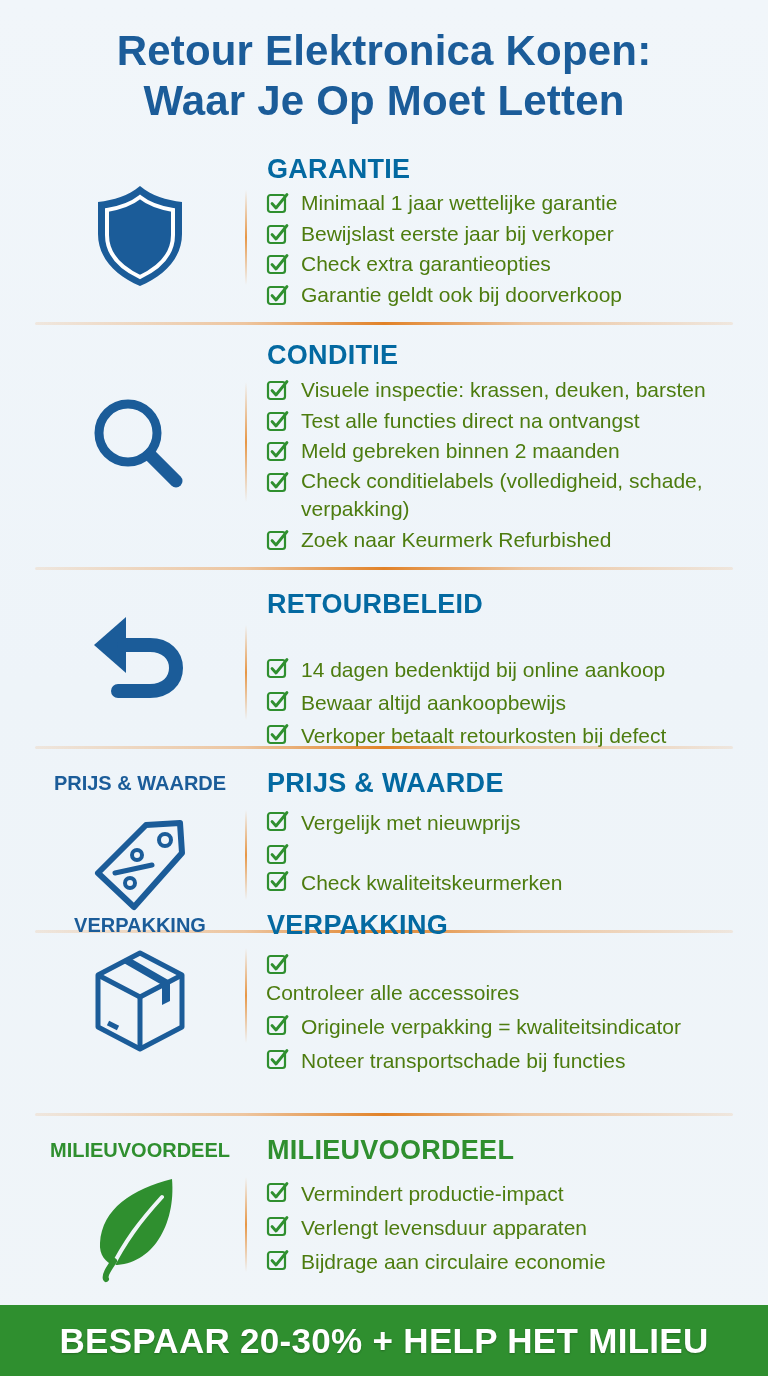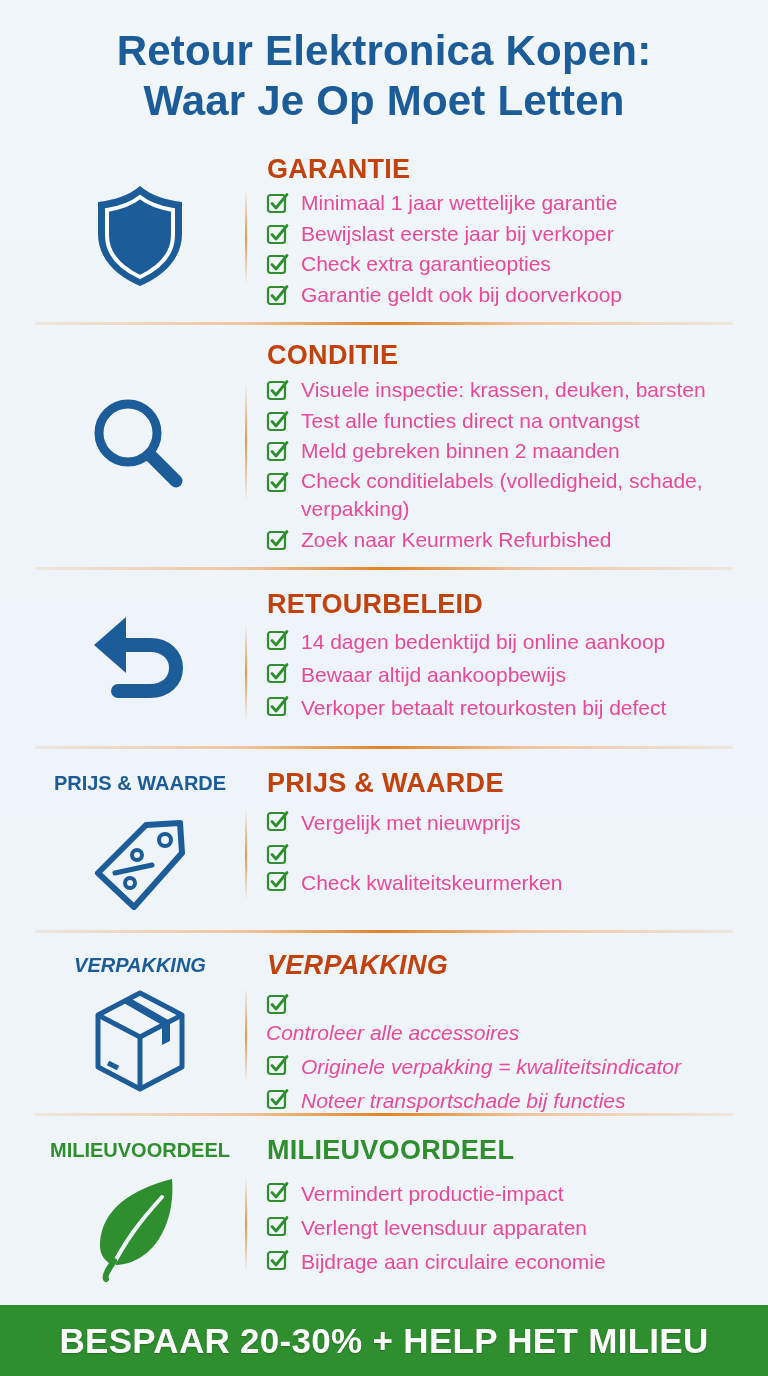--- a/index.html
+++ b/index.html
@@ -45,36 +45,36 @@
       position: absolute;
       left: 245px;
       width: 2px;
       background: linear-gradient(180deg, rgba(230,140,50,0) 0%, rgba(230,140,50,0.9) 50%, rgba(230,140,50,0) 100%);
     }
     .heading {
       position: absolute;
       left: 267px;
       font-weight: 700;
       font-size: 27px;
-      color: #c2410c;
+      color: #0369a1;
       letter-spacing: 0.3px;
     }
     .heading.green { color: #2f8f2f; }
     .items {
       position: absolute;
       left: 266px;
       right: 20px;
       list-style: none;
     }
     .items li {
       display: flex;
       align-items: flex-start;
       font-size: 21px;
       line-height: 30.5px;
-      color: #ec4899;
+      color: #4d7c0f;
     }
     .check {
       flex: 0 0 auto;
       width: 24px;
       height: 24px;
       margin-top: 3px;
       margin-right: 11px;
     }
     .divider {
       position: absolute;
@@ -203,21 +203,21 @@
   <div class="icon-wrap" style="top:35px;height:100px;">
     <svg width="100" height="90" viewBox="0 0 100 90">
       <path d="M6 30 L34 4 L34 20 L60 20 C80 20 92 34 92 50 C92 68 80 80 60 80 L28 80" fill="none" stroke="#1b5c99" stroke-width="0"></path>
       <polygon points="4,30 36,2 36,58" fill="#1b5c99"></polygon>
       <path d="M34 30 L60 30 C76 30 86 40 86 53 C86 66 76 76 60 76 L28 76" fill="none" stroke="#1b5c99" stroke-width="14" stroke-linecap="round" stroke-linejoin="round"></path>
     </svg>
   </div>
   <div class="vline" style="top:50px;height:95px;"></div>
   <h2 class="heading" style="top:14px;">RETOURBELEID</h2>
   <ul class="items" style="top:50px;">
-    <li style="line-height:33px;">
+    <li style="line-height:33px;margin-top:28px;">
         <svg class="check">
           <use href="#chk"></use>
         </svg>
         <span>14 dagen bedenktijd bij online aankoop</span>
       </li>
     <li style="line-height:33px;">
         <svg class="check">
           <use href="#chk"></use>
         </svg>
         <span>Bewaar altijd aankoopbewijs</span>
@@ -260,21 +260,21 @@
     <li style="line-height:33px;">
         <svg class="check">
           <use href="#chk"></use>
         </svg>
         <span>Check kwaliteitskeurmerken</span>
       </li>
   </ul>
 </section>
 <div class="divider" style="top:930px;"></div>
 
-<section class="section" style="top:938px;height:175px;font-style:italic;">
+<section class="section" style="top:898px;height:175px;">
   <div class="side-label" style="top:16px;">VERPAKKING</div>
   <div class="icon-wrap" style="top:50px;height:105px;">
     <svg width="96" height="104" viewBox="0 0 96 104">
       <path d="M48 4 L90 26 L90 78 L48 100 L6 78 L6 26 Z" fill="none" stroke="#1b5c99" stroke-width="5" stroke-linejoin="round"></path>
       <path d="M6 26 L48 48 L90 26" fill="none" stroke="#1b5c99" stroke-width="5" stroke-linejoin="round"></path>
       <line x1="48" y1="48" x2="48" y2="100" stroke="#1b5c99" stroke-width="5"></line>
       <path d="M30 13 L70 36 L70 56 L78 52 L78 32 L38 9 Z" fill="#1b5c99"></path>
       <line x1="16" y1="74" x2="26" y2="79" stroke="#1b5c99" stroke-width="5"></line>
     </svg>
   </div>

